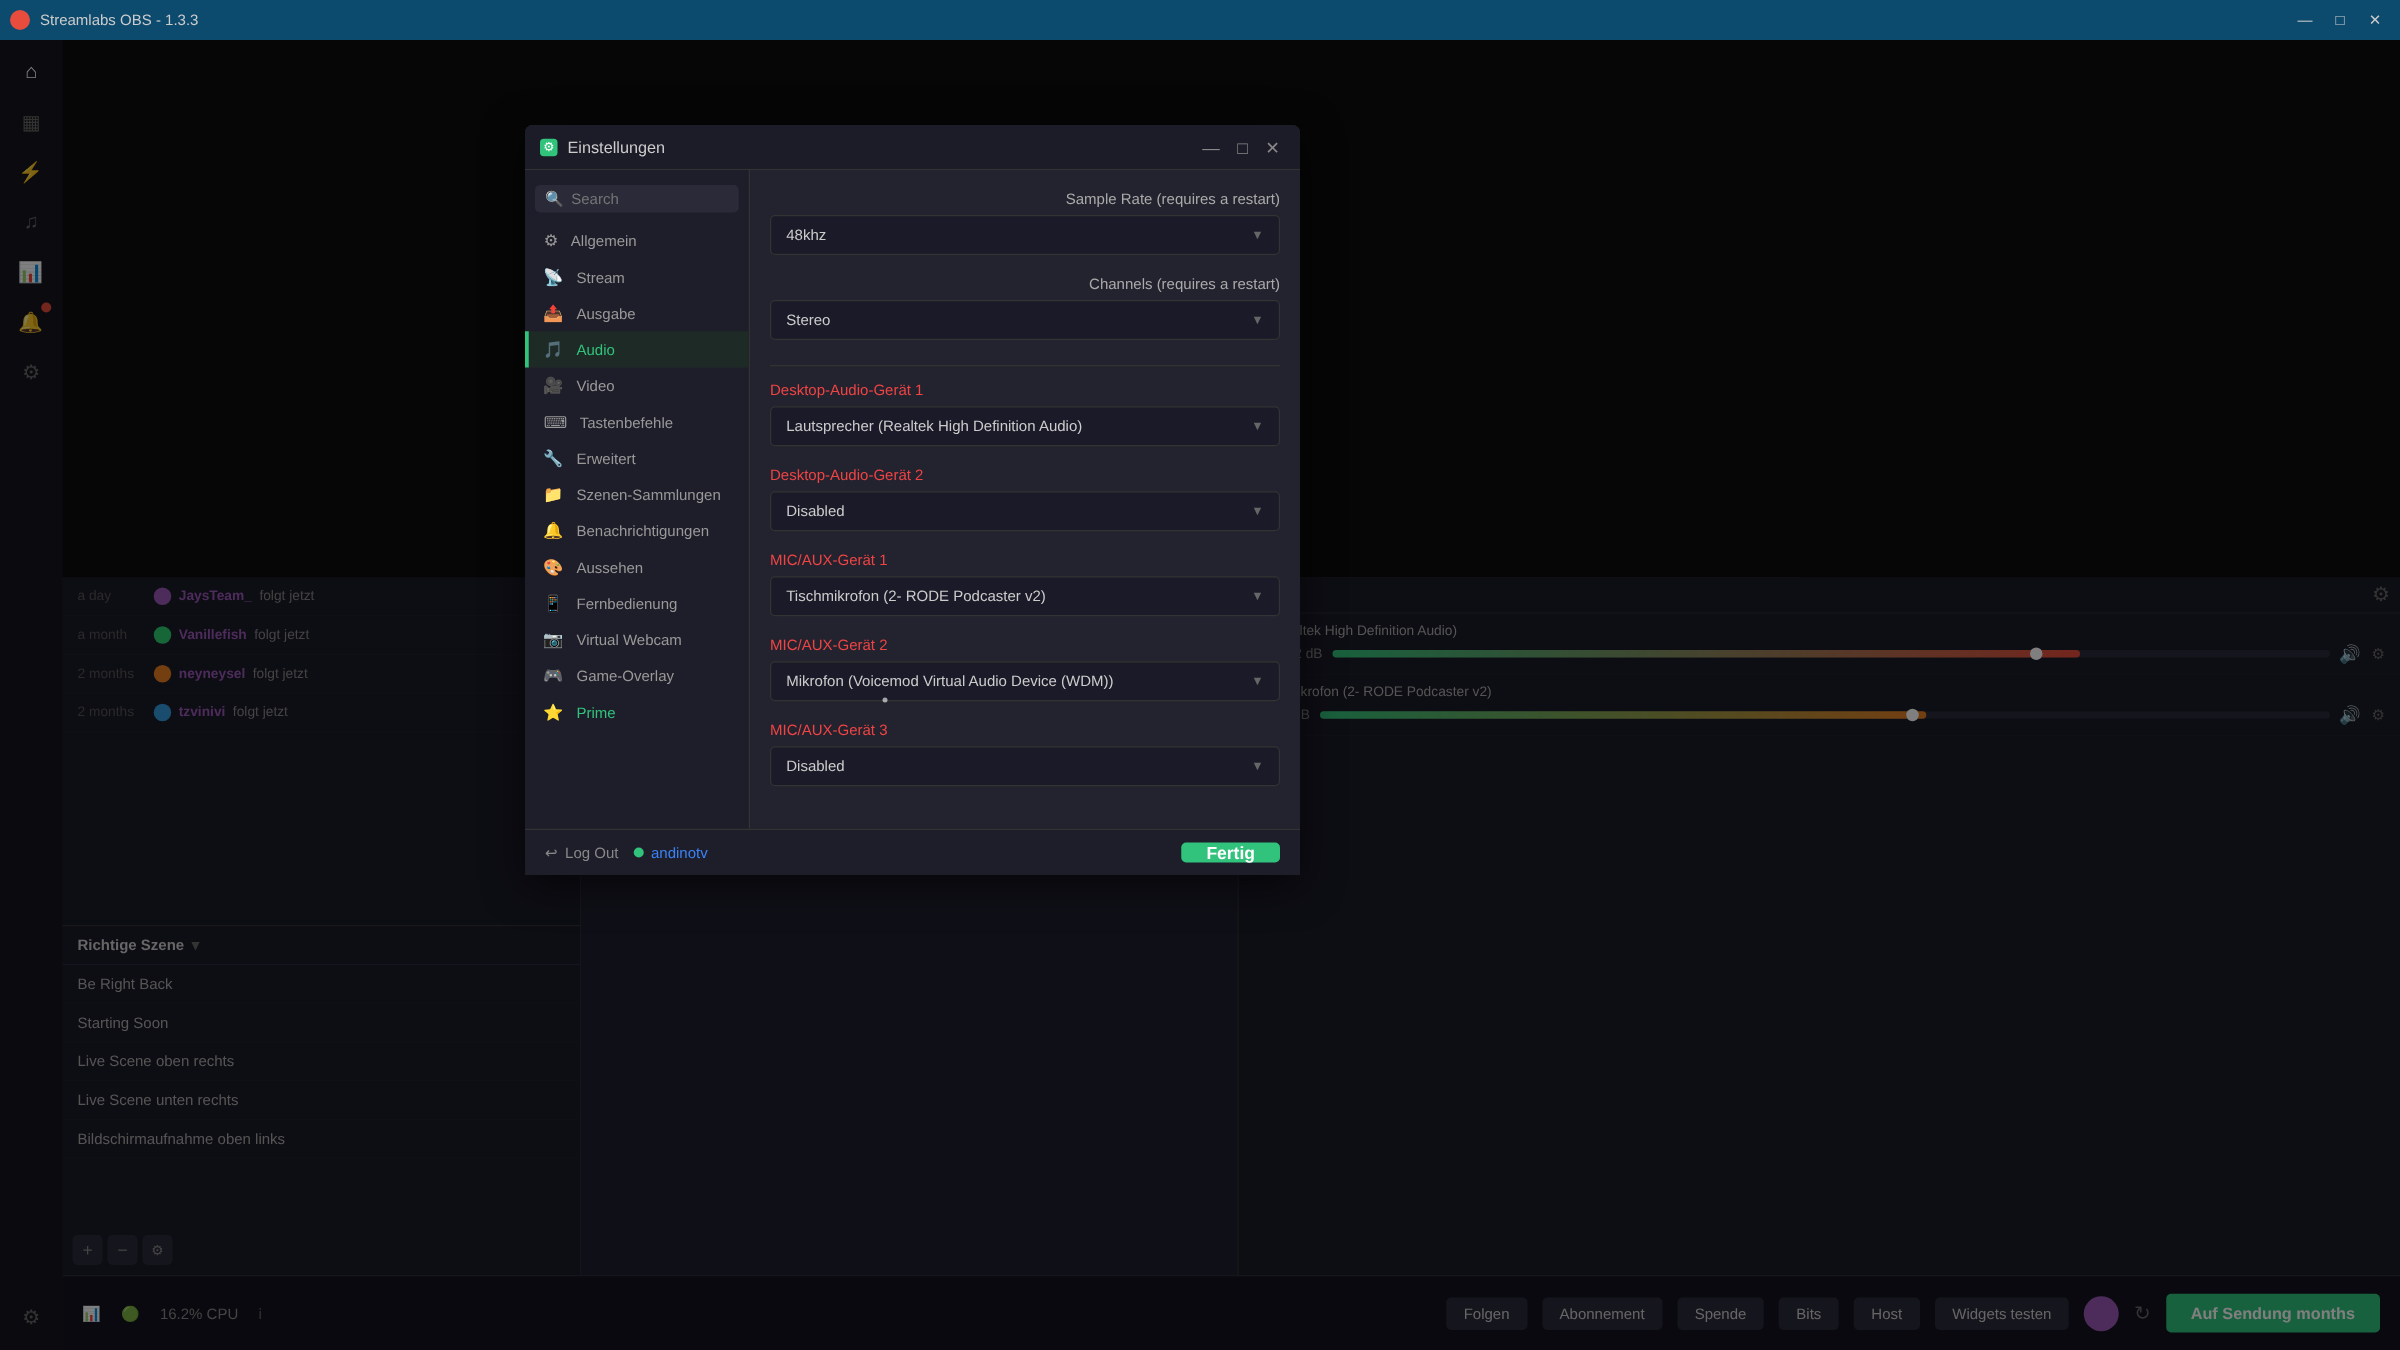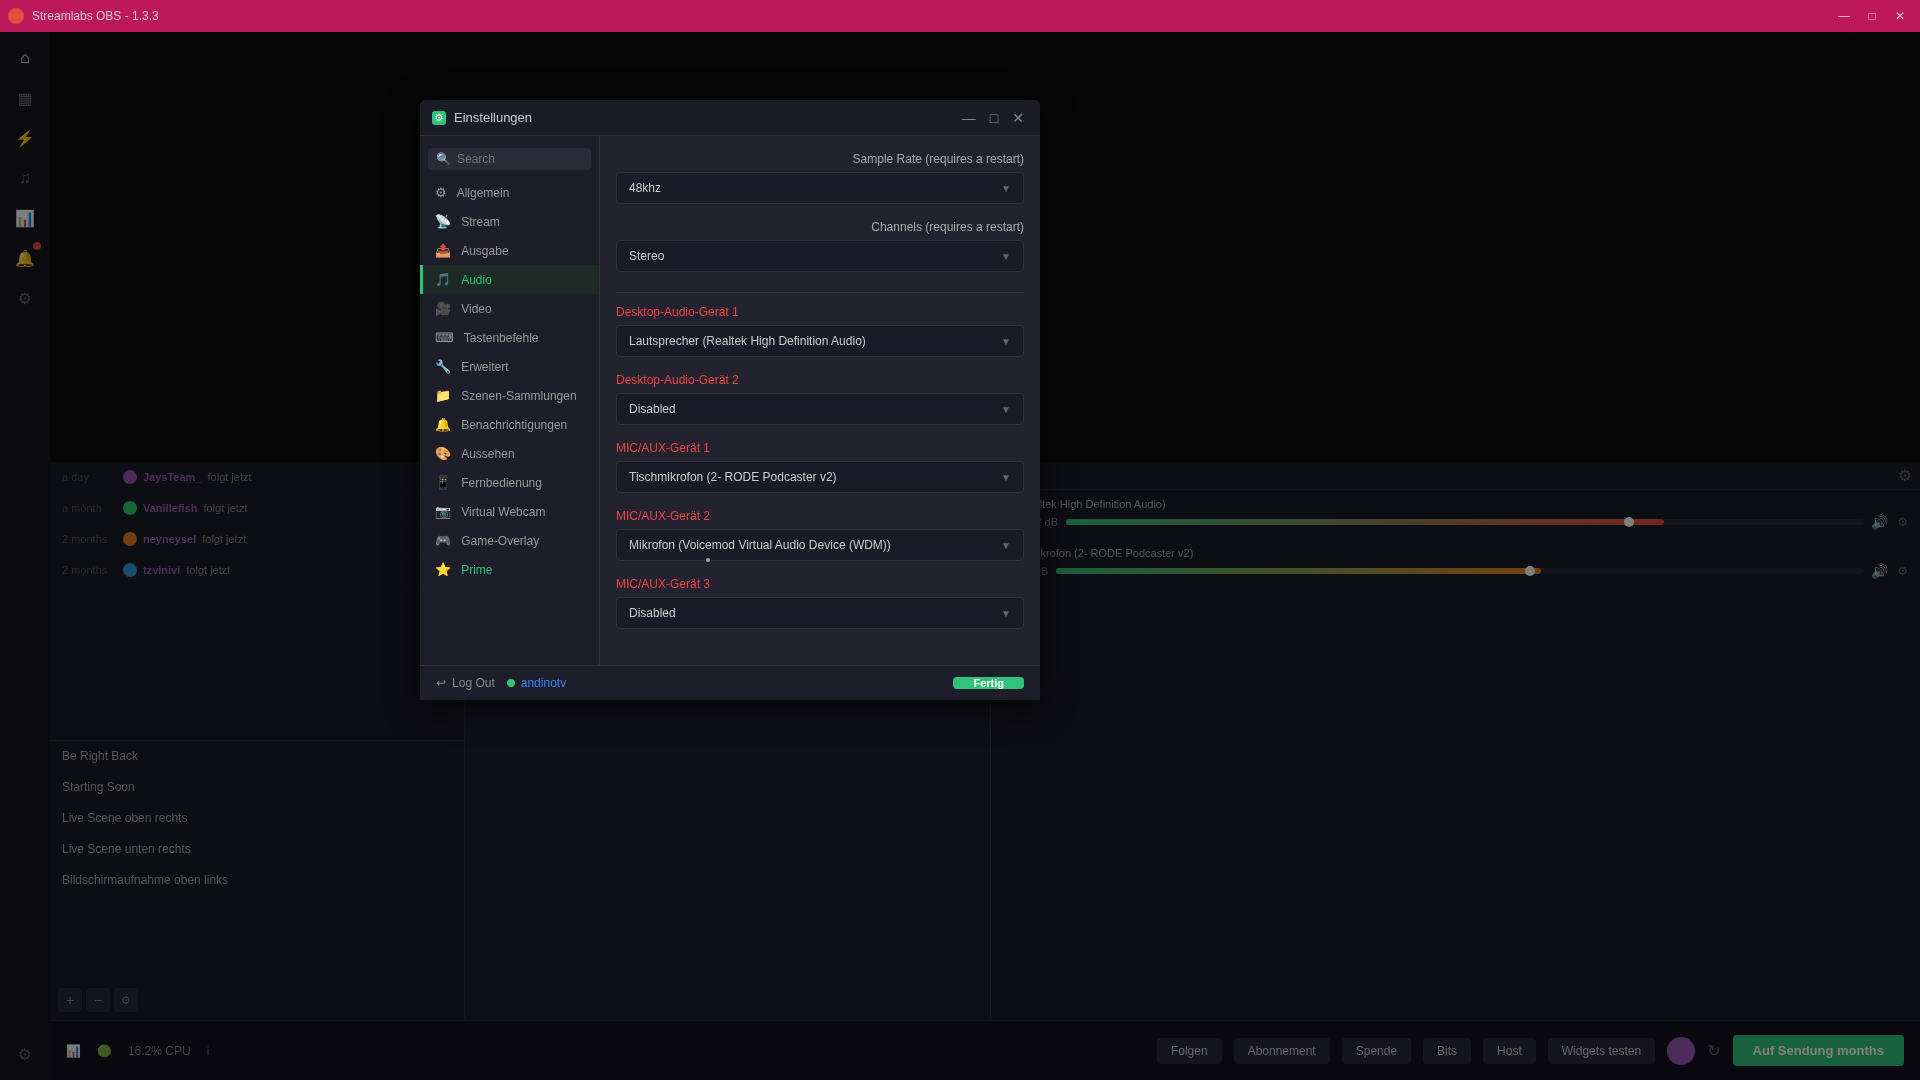--- a/index.html
+++ b/index.html
@@ -10,21 +10,21 @@
       font-family: 'Segoe UI', Arial, sans-serif;
       overflow: hidden;
       position: relative;
     }
 
     
     .title-bar {
       position: absolute;
       top: 0; left: 0; right: 0;
       height: 32px;
-      background: #be185d;
+      background: #0c4a6e;
       display: flex;
       align-items: center;
       justify-content: space-between;
       padding: 0 8px;
       z-index: 100;
     }
     .title-bar-left {
       display: flex;
       align-items: center;
       gap: 8px;
@@ -452,21 +452,21 @@
       gap: 6px;
       color: #3b82f6;
       font-size: 12px;
     }
     .done-btn {
       padding: 0 20px;
       background: #31c27c;
       color: #fff;
       border: none;
       border-radius: 4px;
-      font-size: 11px;
+      font-size: 14px;
       font-weight: 600;
       cursor: pointer;
     }
 
     
     .mixer-item {
       padding: 8px 12px;
       border-bottom: 1px solid #1e1e2e;
     }
     .mixer-device-name {
@@ -561,20 +561,24 @@
           <div class="feed-item">
             <span class="time">2 months</span>
             <div class="avatar-dot" style="background:#3498db;"></div>
             <span class="username">tzvinivi</span>
             <span class="action">folgt jetzt</span>
           </div>
         </div>
       </div>
 
       <div class="scene-selector">
+        <div class="scene-header">
+          <span>Richtige Szene</span>
+          <span style="color:#666;">▾</span>
+        </div>
         <div class="scene-item">Be Right Back</div>
         <div class="scene-item">Starting Soon</div>
         <div class="scene-item">Live Scene oben rechts</div>
         <div class="scene-item">Live Scene unten rechts</div>
         <div class="scene-item">Bildschirmaufnahme oben links</div>
         <div style="display:flex; gap:4px; padding:8px; position:absolute; bottom:0; left:0;">
           <button style="background:#2a2a3a;border:none;color:#888;border-radius:4px;width:24px;height:24px;cursor:pointer;font-size:14px;">+</button>
           <button style="background:#2a2a3a;border:none;color:#888;border-radius:4px;width:24px;height:24px;cursor:pointer;font-size:14px;">−</button>
           <button style="background:#2a2a3a;border:none;color:#888;border-radius:4px;width:24px;height:24px;cursor:pointer;font-size:11px;">⚙</button>
         </div>

